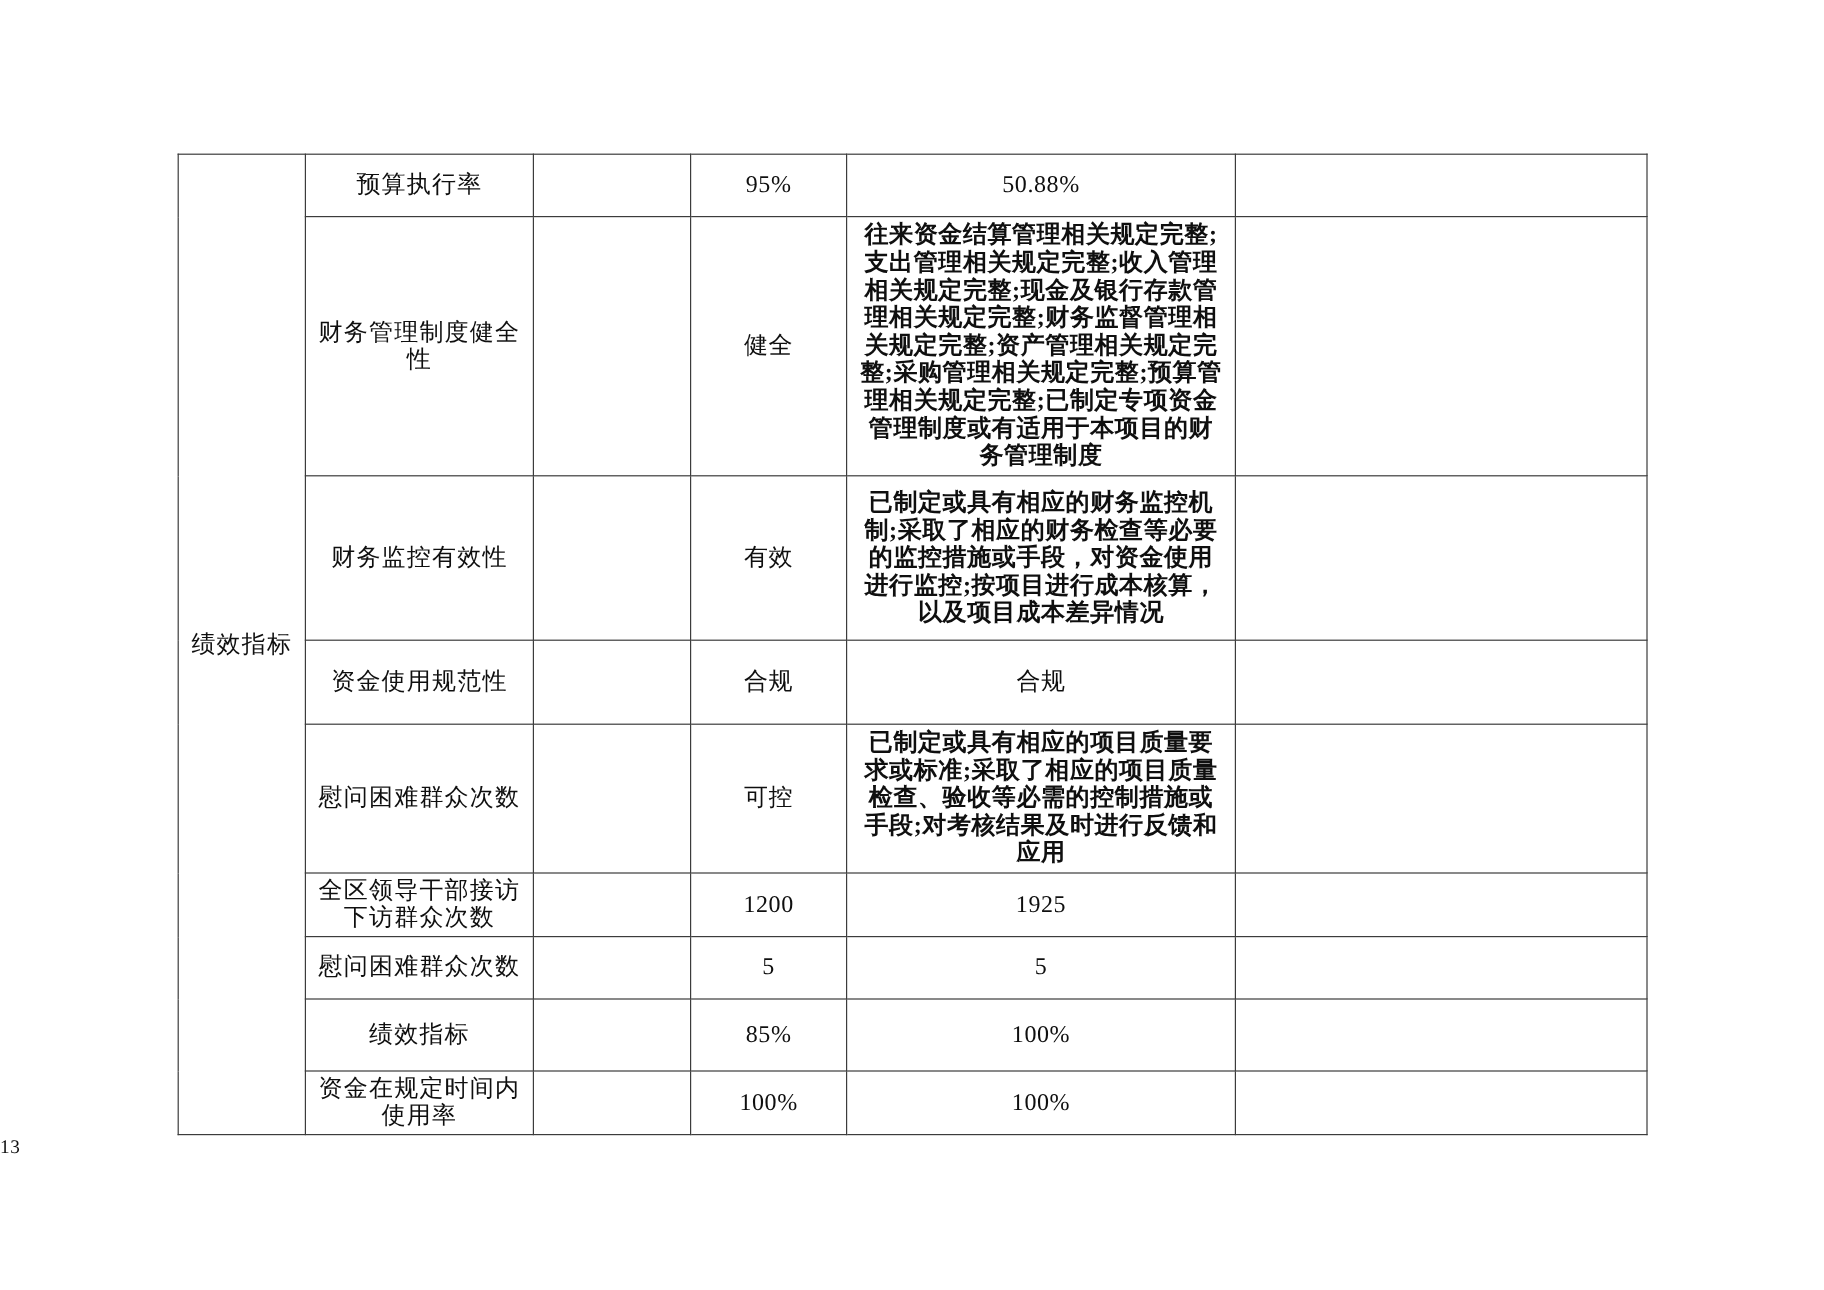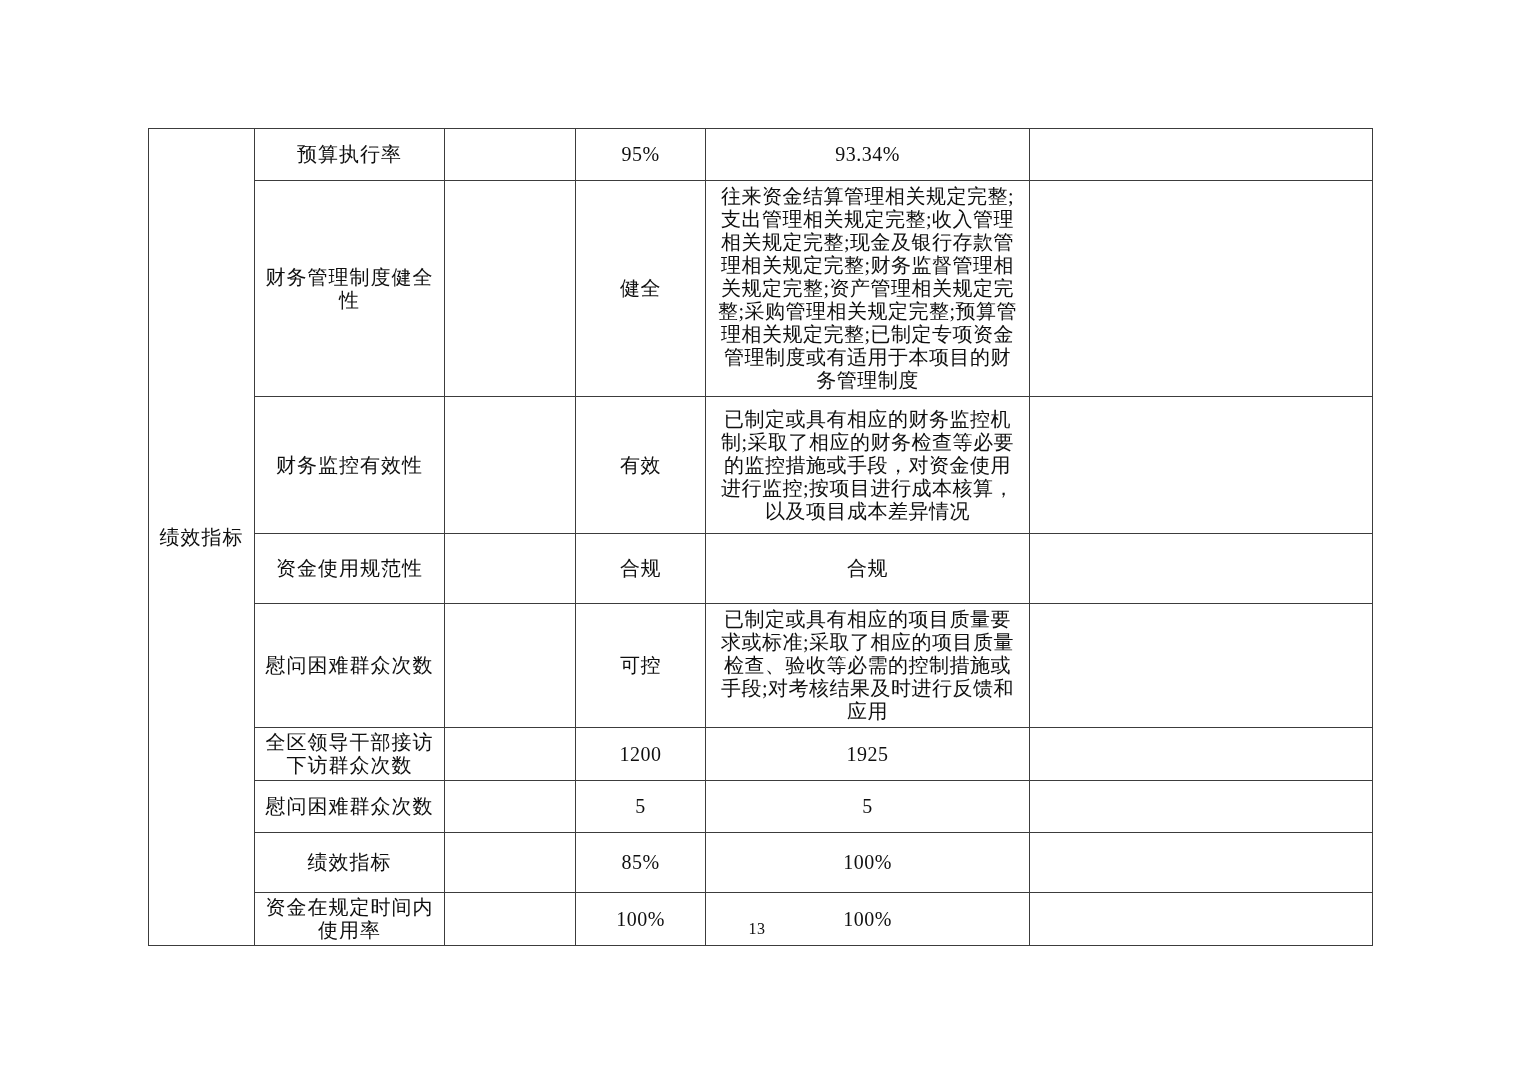--- a/index.html
+++ b/index.html
@@ -37,27 +37,27 @@
     letter-spacing: 1px;
     font-size: 20px;
     margin-left: 29px;
   }
   .doc-table td.indicator-cell {
     padding: 3px 6px;
     letter-spacing: 1px;
   }
   .doc-table td.longtext-cell {
     padding: 4px 8px;
+    font-weight: bold;
   }
   .page-number {
     position: absolute;
-    top: 920px;
+    top: 948px;
     left: 0;
     width: 1514px;
-    text-align: center;
     font-size: 16px;
     letter-spacing: 0.5px;
   }
 </style>
 </head>
 <body>
 
 <table class="doc-table">
   <colgroup>
     <col style="width:106px">
@@ -66,21 +66,21 @@
     <col style="width:130px">
     <col style="width:324px">
     <col style="width:343px">
   </colgroup>
   <tbody>
     <tr style="height:49px">
       <td class="group-cell" rowspan="9">绩效指标</td>
       <td class="indicator-cell">预算执行率</td>
       <td></td>
       <td>95%</td>
-      <td>93.34%</td>
+      <td>50.88%</td>
       <td></td>
     </tr>
     <tr style="height:199px">
       <td class="indicator-cell">财务管理制度健全性</td>
       <td></td>
       <td>健全</td>
       <td class="longtext-cell">往来资金结算管理相关规定完整;支出管理相关规定完整;收入管理相关规定完整;现金及银行存款管理相关规定完整;财务监督管理相关规定完整;资产管理相关规定完整;采购管理相关规定完整;预算管理相关规定完整;已制定专项资金管理制度或有适用于本项目的财务管理制度</td>
       <td></td>
     </tr>
     <tr style="height:137px">

